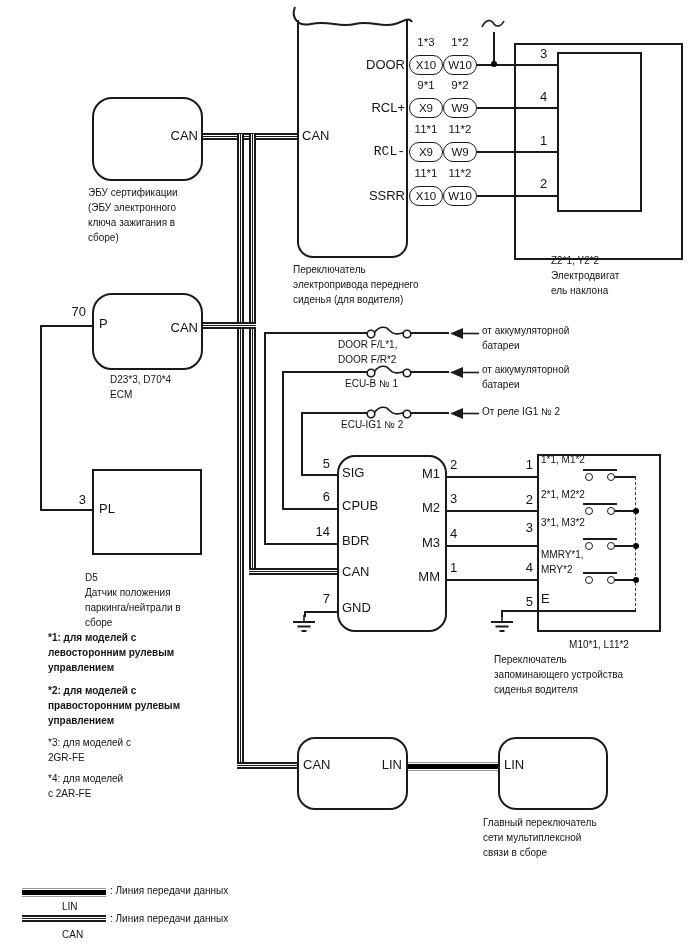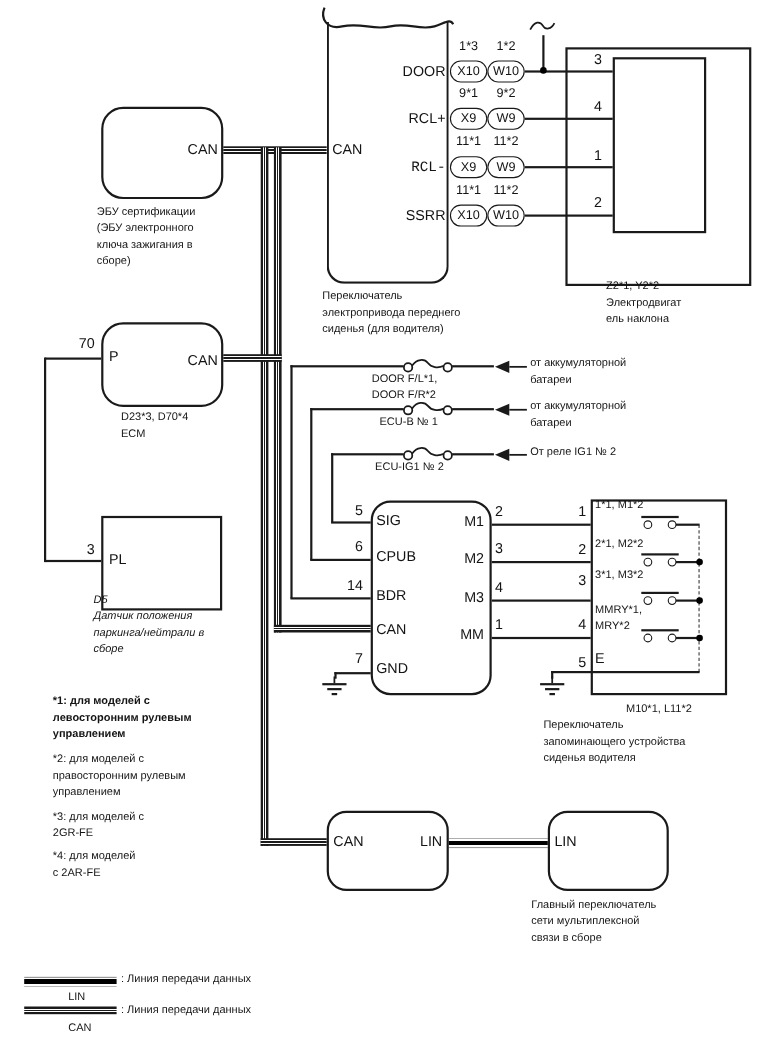--- a/index.html
+++ b/index.html
@@ -157,21 +157,21 @@
 сборе)</div>
 
   <div class="pin tr" style="left:64px;top:304px;width:22px;">70</div>
   <div class="pin" style="left:99px;top:316px;">P</div>
   <div class="pin tr" style="left:156px;top:320px;width:42px;">CAN</div>
   <div class="lbl" style="left:110px;top:372px;width:120px;">D23*3, D70*4
 ECM</div>
 
   <div class="pin tr" style="left:72px;top:492px;width:14px;">3</div>
   <div class="pin" style="left:99px;top:501px;">PL</div>
-  <div class="lbl" style="left:85px;top:538px;width:150px;font-style:italic;">D5
+  <div class="lbl" style="left:85px;top:570px;width:150px;">D5
 Датчик положения
 паркинга/нейтрали в
 сборе</div>
 
   <div class="pin" style="left:302px;top:128px;">CAN</div>
   <div class="pin tr" style="left:355px;top:57px;width:50px;">DOOR</div>
   <div class="pin tr" style="left:355px;top:100px;width:50px;">RCL+</div>
   <div class="pin tr" style="left:355px;top:144px;width:50px;font-family:Liberation Mono, monospace;">RCL-</div>
   <div class="pin tr" style="left:355px;top:188px;width:50px;">SSRR</div>
   <div class="sm ctr" style="left:409px;top:36px;width:34px;">1*3</div>
@@ -249,21 +249,21 @@
   <div class="pin" style="left:303px;top:757px;">CAN</div>
   <div class="pin tr" style="left:370px;top:757px;width:32px;">LIN</div>
   <div class="pin" style="left:504px;top:757px;">LIN</div>
   <div class="lbl" style="left:483px;top:815px;width:170px;">Главный переключатель
 сети мультиплексной
 связи в сборе</div>
 
   <div class="lbl" style="left:48px;top:630px;width:190px;font-weight:bold;">*1: для моделей с
 левосторонним рулевым
 управлением</div>
-  <div class="lbl" style="left:48px;top:683px;width:190px;">*2: для моделей с
+  <div class="lbl" style="left:48px;top:683px;width:190px;font-weight:bold;">*2: для моделей с
 правосторонним рулевым
 управлением</div>
   <div class="lbl" style="left:48px;top:735px;width:190px;">*3: для моделей с
 2GR-FE</div>
   <div class="lbl" style="left:48px;top:771px;width:190px;">*4: для моделей
 с 2AR-FE</div>
 
   <div class="linh" style="left:22px;top:888px;width:84px;"></div>
   <div class="lbl" style="left:110px;top:883px;width:200px;">: Линия передачи данных</div>
   <div class="lbl" style="left:62px;top:899px;">LIN</div>

